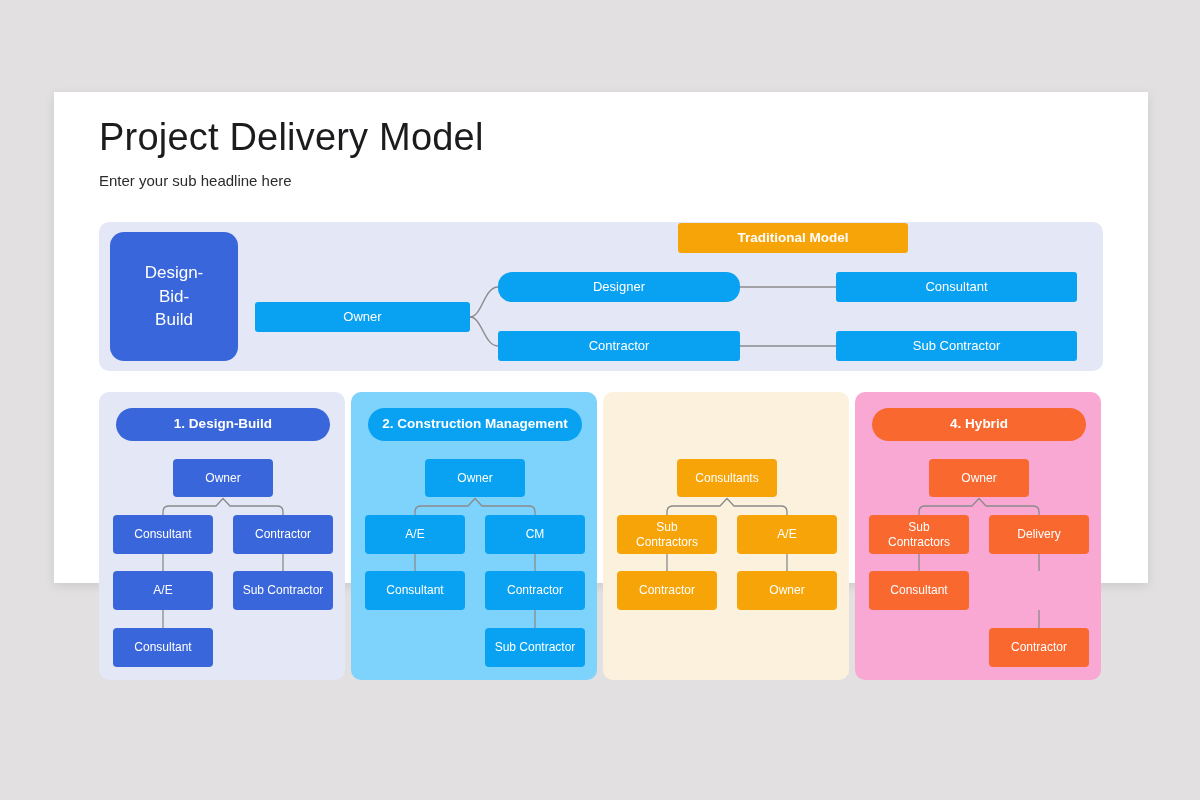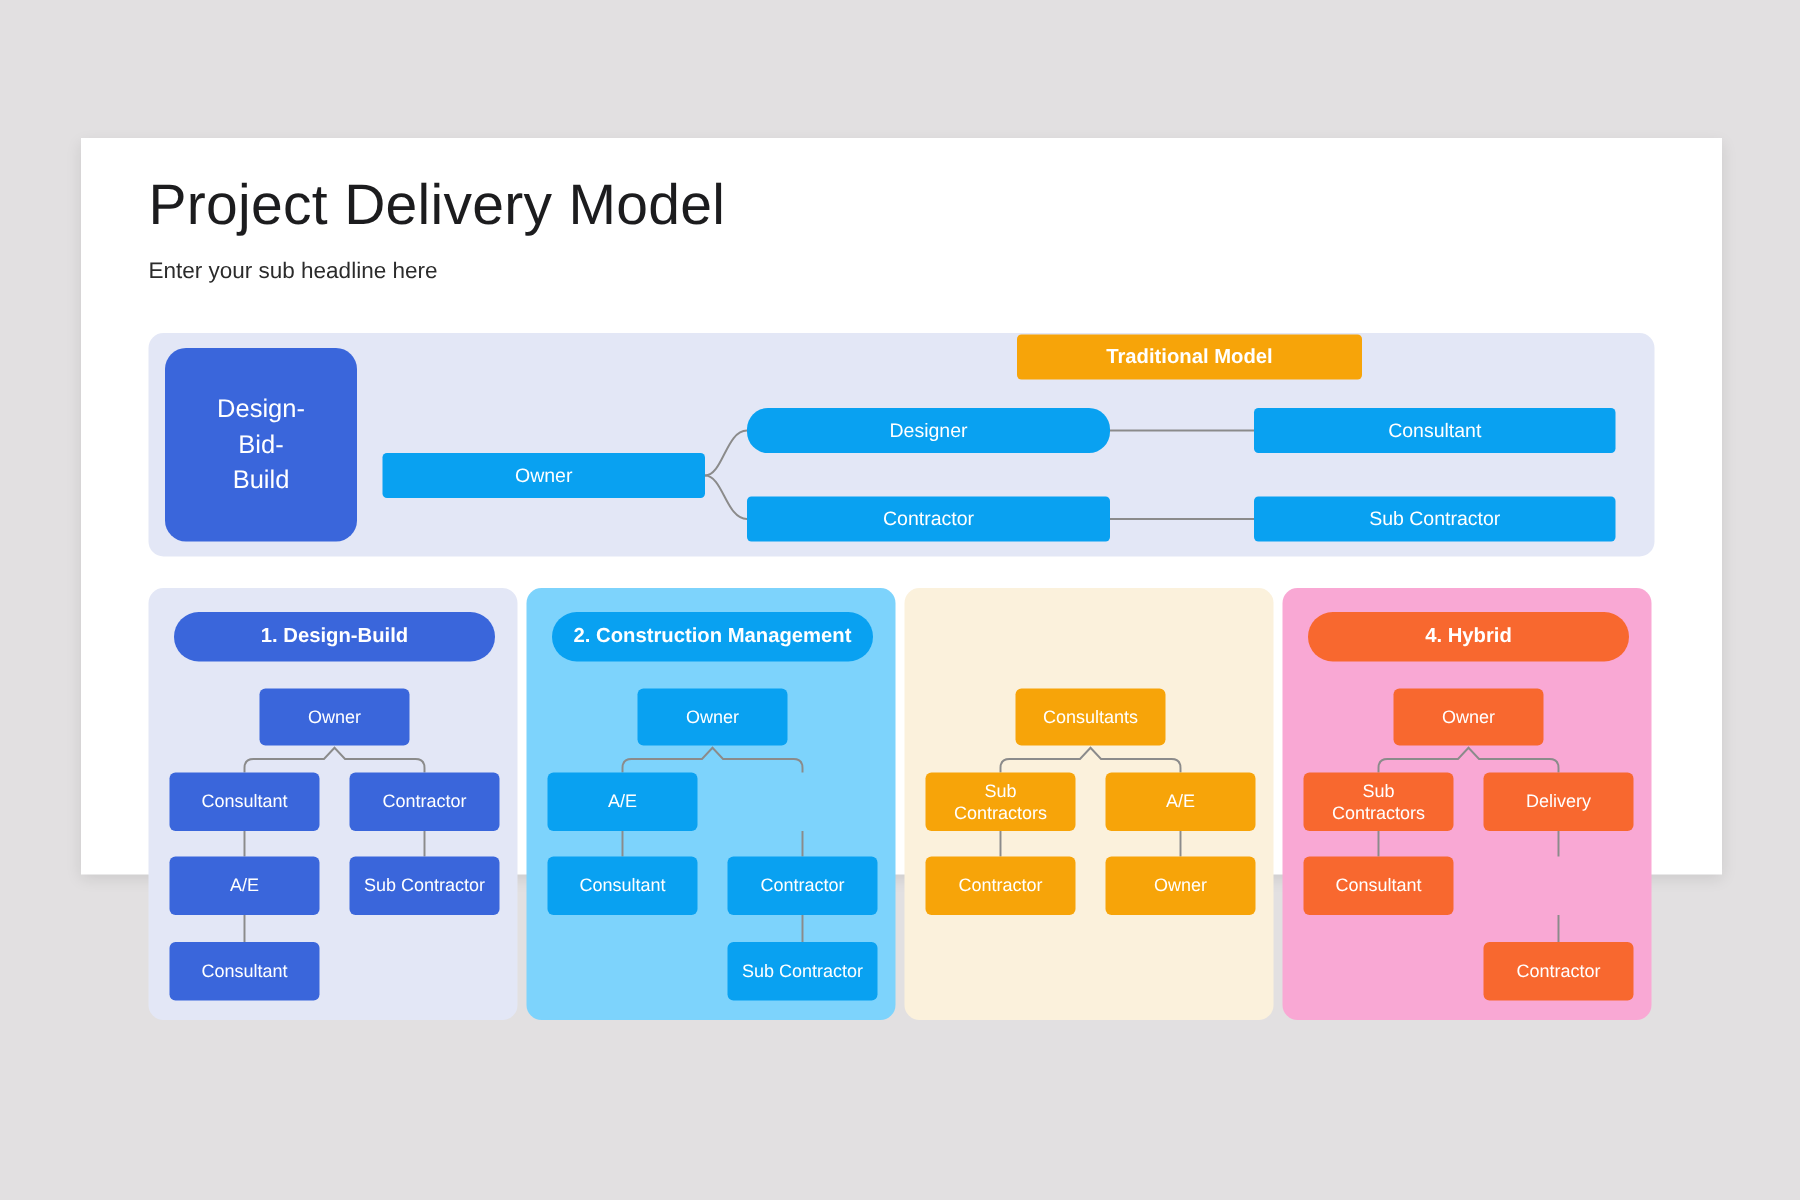--- a/index.html
+++ b/index.html
@@ -88,20 +88,21 @@
       <svg class="wires" viewBox="0 0 246 288">
         <path d="M64 123 L64 120 Q64 114 70 114 L117 114 L124 106.5 L131 114 L178 114 Q184 114 184 120 L184 123"></path>
         <line x1="64" y1="162" x2="64" y2="179"></line>
         <line x1="184" y1="162" x2="184" y2="179"></line>
         <line x1="184" y1="218" x2="184" y2="236"></line>
       </svg>
       <div class="node pill">2. Construction Management</div>
       <div class="node root">Owner</div>
       <div class="node l-0">A/E</div>
       <div class="node l-1">Consultant</div>
+      <div class="node r-0">CM</div>
       <div class="node r-1">Contractor</div>
       <div class="node r-2">Sub Contractor</div>
     </section>
 
     <section class="panel col-panel col-3 t-amber">
       <svg class="wires" viewBox="0 0 246 288">
         <path d="M64 123 L64 120 Q64 114 70 114 L117 114 L124 106.5 L131 114 L178 114 Q184 114 184 120 L184 123"></path>
         <line x1="64" y1="162" x2="64" y2="179"></line>
         <line x1="184" y1="162" x2="184" y2="179"></line>
       </svg>

